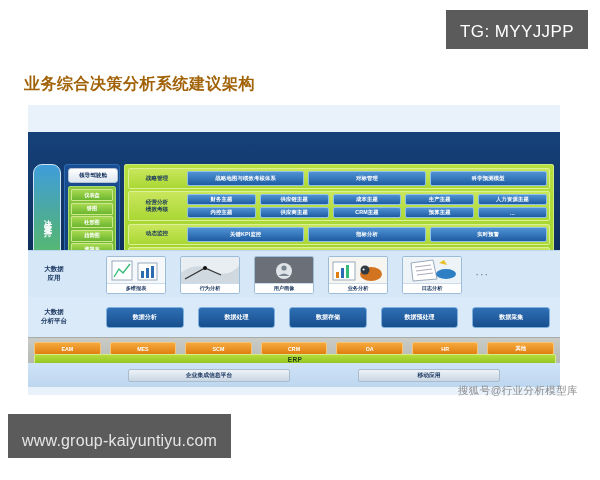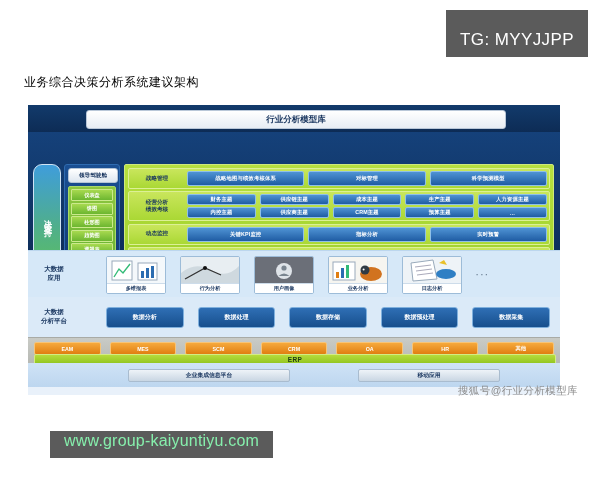--- a/index.html
+++ b/index.html
@@ -6,27 +6,27 @@
   body{
     width:600px;height:480px;background:#ffffff;
     font-family:"Liberation Sans","DejaVu Sans",sans-serif;
     overflow:hidden;position:relative;
   }
   
   .tg-tag{
     position:absolute;top:10px;right:12px;
     background:#5b5b5b;color:#fff;
     font-size:17px;letter-spacing:.4px;
-    padding:20px 14px 7px 14px;
+    padding:12px 14px 7px 14px;
     font-family:"Liberation Sans",sans-serif;
   }
   
   .page-title{
     position:absolute;left:24px;top:74px;
-    font-size:12px;font-weight:normal;color:#000000;
+    font-size:16px;font-weight:bold;color:#a16207;
     letter-spacing:.5px;
   }
   
   .diagram{
     position:absolute;left:28px;top:105px;width:532px;height:290px;
     background:#e9f1fa;
   }
   
   .navy-band{
     position:absolute;left:0;top:0;width:532px;height:27px;
@@ -188,36 +188,33 @@
   }
   .found-box.a{position:absolute;left:100px;width:160px;}
   .found-box.b{position:absolute;left:330px;width:140px;}
   
   .sohu-mark{
     position:absolute;right:22px;top:384px;
     font-size:10.5px;color:#8c8c8c;letter-spacing:.4px;
   }
   .url-bar{
     position:absolute;left:8px;bottom:22px;
-    background:#5b5b5b;color:#86efac;
-    font-size:16px;padding:1px 14px 8px 14px;letter-spacing:.2px;margin-left:42px;
+    background:#5b5b5b;color:#e5e5e5;
+    font-size:16px;padding:18px 14px 8px 14px;letter-spacing:.2px;
   }
 </style>
 </head>
 <body>
 
 <div class="tg-tag">TG: MYYJJPP</div>
 
 <div class="page-title">业务综合决策分析系统建议架构</div>
 
 <div class="diagram">
 
-  <div class="navy-band">
-    <div class="model-pill">行业分析模型库</div>
-  </div>
 
   <div class="decision-block">
 
     <div class="ds-strip">
       <span>决策支持</span>
     </div>
 
     <div class="cockpit-col">
       <div class="cockpit-pill">领导驾驶舱</div>
       <div class="cockpit-list">

